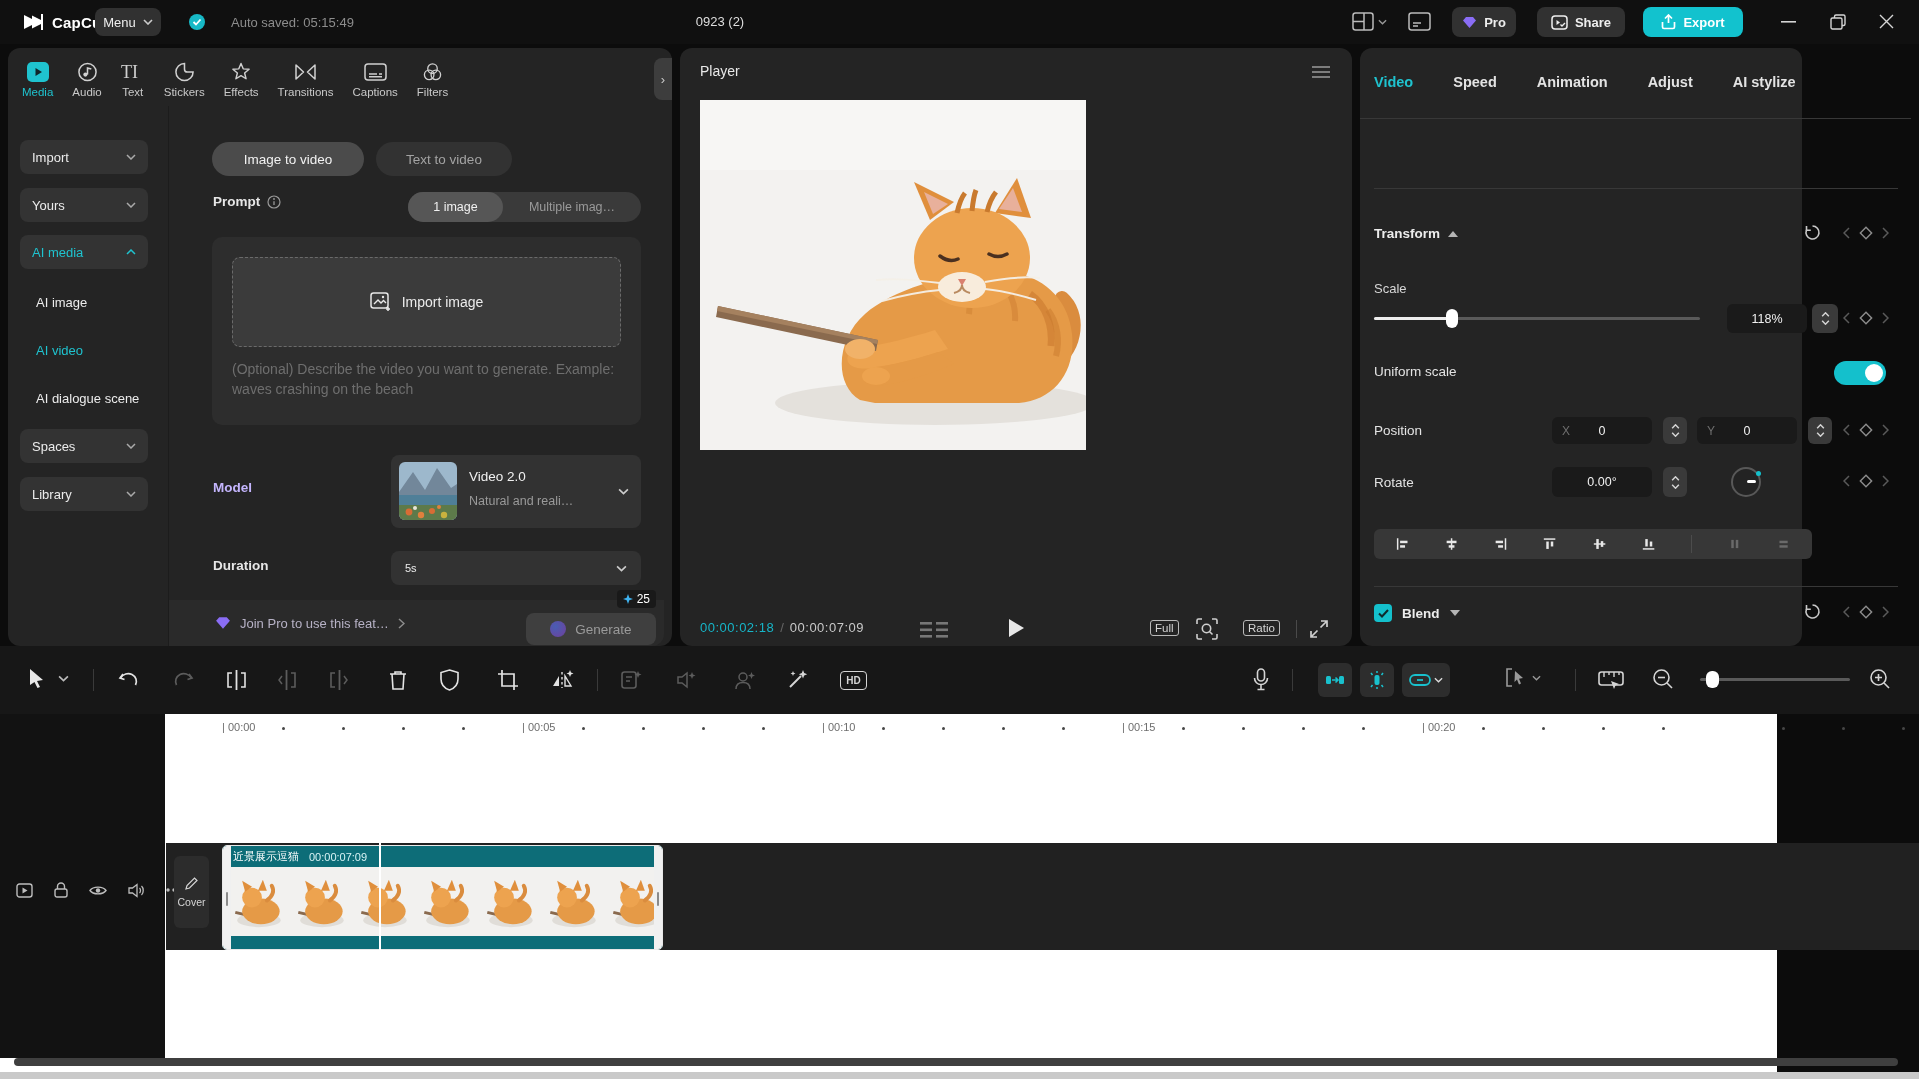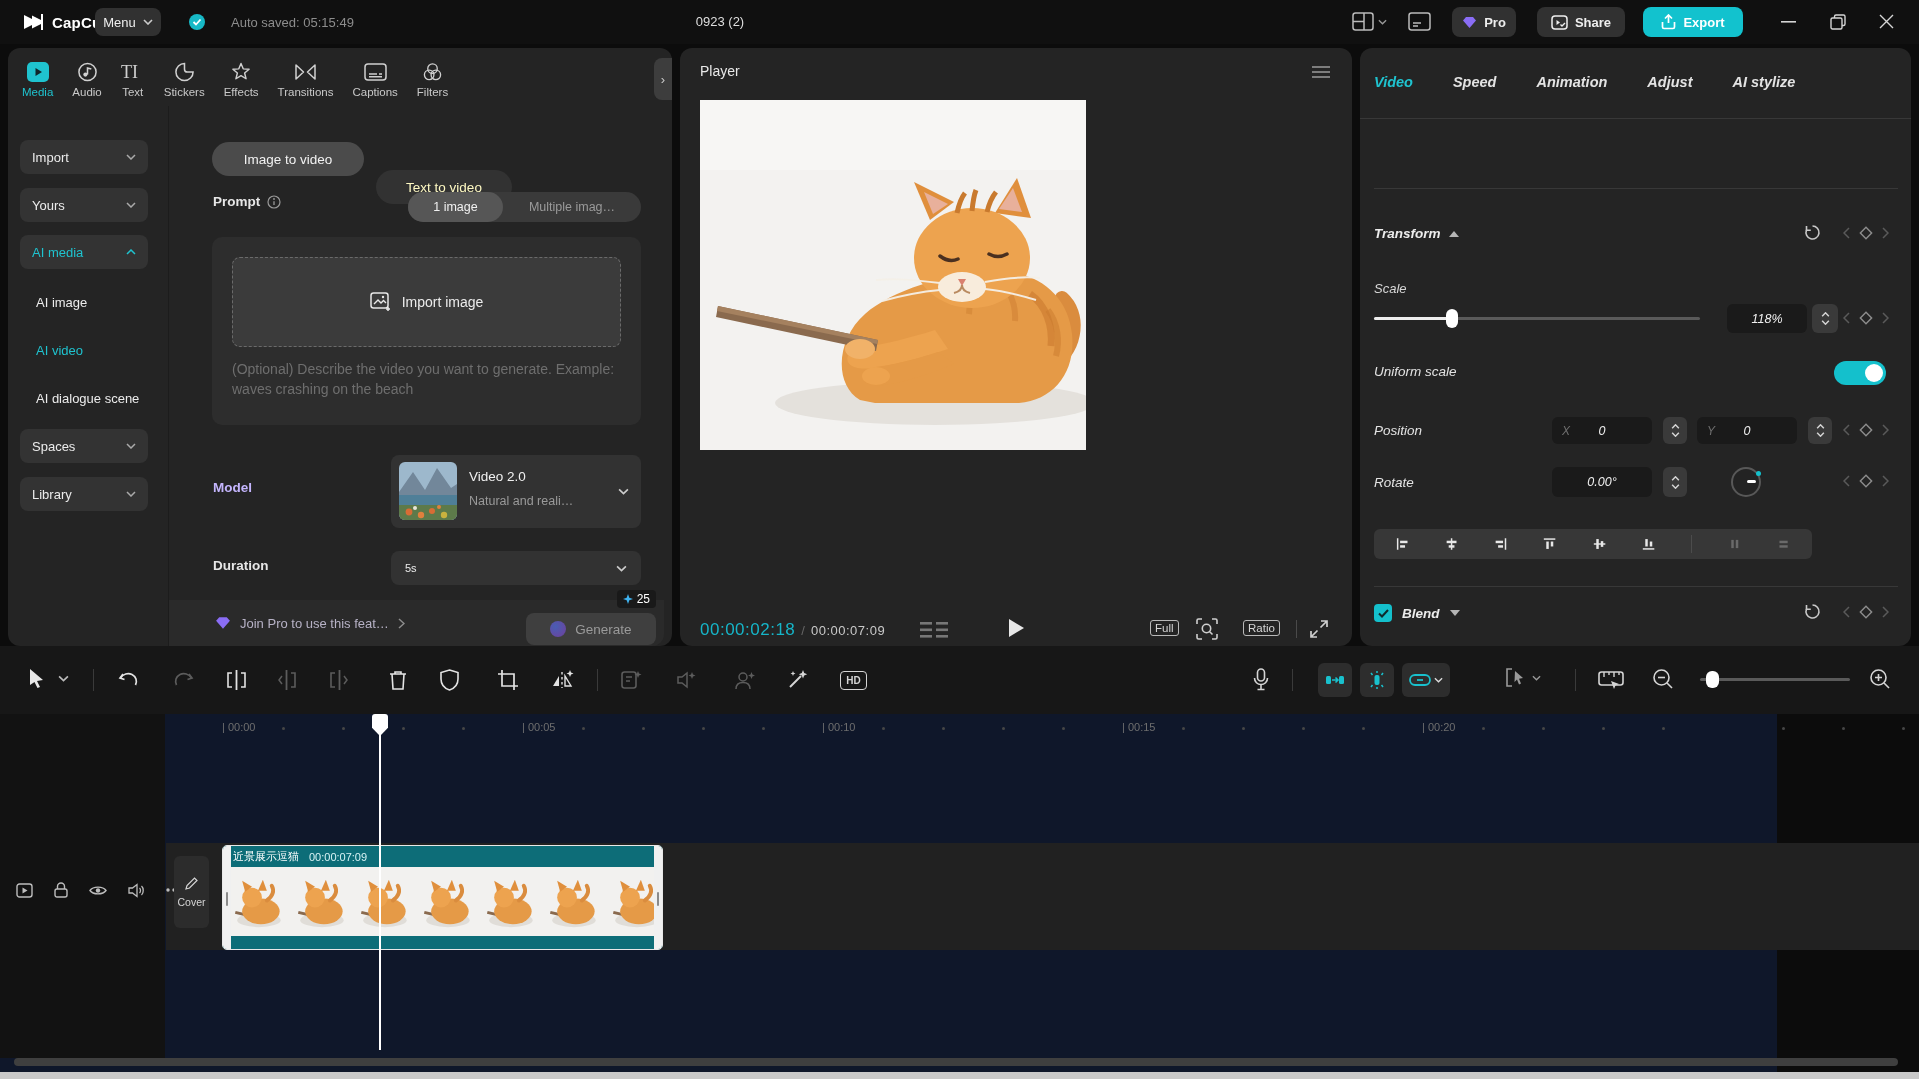--- a/index.html
+++ b/index.html
@@ -17,21 +17,21 @@
   .export-btn { background:#12c2ce; color:#fff; font-weight:bold; }
   
   .panel { background:#242424; border-radius:12px; }
   
   .mtab { display:flex; flex-direction:column; align-items:center; gap:4px; font-size:11.5px; color:#c9c9c9; cursor:pointer; }
   .mtab.active { color:#1fc3cf; }
   .side-btn { width:128px; height:34px; background:#333; border-radius:8px; display:flex; align-items:center; justify-content:space-between; padding:0 12px; font-size:13px; color:#ececec; }
   .side-item { font-size:13px; color:#ececec; padding-left:16px; display:flex; align-items:center; height:34px; }
   .teal { color:#1fc3cf !important; }
   .pill { border-radius:17px; font-size:13.5px; display:flex; align-items:center; justify-content:center; height:34px; }
-  .dim { color:#fef9c3;margin-top:28px; }
+  .dim { color:#a3a3a3; }
   .chip { font-size:13.5px; color:#c4c4c4; display:flex; align-items:center; justify-content:center; height:34px; border-radius:8px; }
   .chip.active { background:#3f3f3f; color:#f2f2f2; }
   .ptab { font-size:14.5px; font-weight:bold; color:#e3e3e3; }
   .ptab.active { color:#1fc3cf; }
   .prop-label { font-size:13px; color:#d6d6d6; }
   .valbox { background:#1a1a1a; border-radius:6px; color:#f0f0f0; font-size:12.5px; display:flex; align-items:center; justify-content:center; }
   .stepper { background:#3a3a3a; border-radius:6px; display:flex; flex-direction:column; align-items:center; justify-content:center; gap:3px; }
   .kf { display:flex; align-items:center; gap:9px; }
   .divline { background:#383838; height:1px; }
   .toolbtn-teal { width:34px; height:34px; background:#2d2d2d; border-radius:6px; display:flex; align-items:center; justify-content:center; }
@@ -357,21 +357,21 @@
         <g stroke="#f5f0e8" stroke-width="2" opacity=".95">
           <path d="M240 183 C215 180 196 178 176 180" fill="none"></path>
           <path d="M240 190 C218 192 200 196 182 201" fill="none"></path>
           <path d="M285 182 C306 178 322 176 340 178" fill="none"></path>
           <path d="M285 189 C305 191 320 195 336 200" fill="none"></path>
         </g>
       </svg>
     </div>
 
     <div class="r flex" style="left:20px;top:572px;gap:6px;">
-      <span style="font-size:17px;color:#16b5c8;letter-spacing:.5px;">00:00:02:18</span>
+      <span style="font-size:13px;color:#16b5c8;letter-spacing:.5px;">00:00:02:18</span>
       <span style="font-size:13px;color:#666;">/</span>
       <span style="font-size:13px;color:#c9c9c9;letter-spacing:.5px;">00:00:07:09</span>
     </div>
     <svg class="r" style="left:240px;top:574px;" width="30" height="16" viewBox="0 0 30 16">
         <g fill="#777">
           <rect width="12" height="2.6"></rect>
           <rect y="6.5" width="12" height="2.6"></rect>
           <rect y="13" width="12" height="2.6"></rect>
           <rect x="16" width="12" height="2.6"></rect>
           <rect x="16" y="6.5" width="12" height="2.6"></rect>
@@ -392,21 +392,21 @@
     <div class="r" style="left:563px;top:572px;border:1.4px solid #b9b9b9;border-radius:3px;padding:1px 4px;font-size:11.5px;color:#d5d5d5;"><span>Ratio</span></div>
     <div class="r" style="left:616px;top:572px;width:1px;height:18px;background:#4a4a4a;"></div>
     <svg class="r" style="left:629px;top:571px;" width="20" height="20" viewBox="0 0 20 20">
         <g stroke="#cfcfcf" stroke-width="1.7" fill="none">
           <path d="M12 2 H18 V8 M18 2 L11.5 8.5"></path>
           <path d="M8 18 H2 V12 M2 18 L8.5 11.5"></path>
         </g>
       </svg>
   </div>
 
-  <div class="r panel" style="left:1360px;top:48px;width:551px;height:598px;font-style:italic;">
+  <div class="r panel" style="left:1360px;top:48px;width:442px;height:598px;">
     <div class="r flex" style="left:14px;top:26px;gap:40px;">
       <span class="ptab active">Video</span>
       <span class="ptab">Speed</span>
       <span class="ptab">Animation</span>
       <span class="ptab">Adjust</span>
       <span class="ptab">AI stylize</span>
     </div>
     <div class="r divline" style="left:0;top:70px;width:551px;"></div>
 
     <div class="r divline" style="left:14px;top:140px;width:524px;"></div>
@@ -721,21 +721,21 @@
       </svg>
     <div class="r" style="left:1700px;top:32px;width:150px;height:3px;background:#5a5a5a;border-radius:2px;"></div>
     <div class="r" style="left:1706px;top:25px;width:13px;height:17px;background:#fff;border-radius:6px;"></div>
     <svg class="r" style="left:1869px;top:22px;" width="22" height="22" viewBox="0 0 22 22">
         <circle cx="9.5" cy="9.5" r="7.5" stroke="#d5d5d5" stroke-width="1.6" fill="none"></circle>
         <path d="M6 9.5 H13 M9.5 6 V13" stroke="#d5d5d5" stroke-width="1.6"></path>
         <path d="M15 15 L20 20" stroke="#d5d5d5" stroke-width="1.6"></path>
       </svg>
   </div>
 
-  <div class="r" style="left:0;top:714px;width:1777px;height:365px;background:#0f172a;">
+  <div class="r" style="left:0;top:714px;width:1777px;height:365px;background:#ffffff;">
     <div class="r" style="left:0;top:0;width:165px;height:344px;background:#121212;"></div>
     <div class="r" style="left:166px;top:129px;width:1753px;height:107px;background:#212121;"></div>
 
     <div class="r" style="left:0;top:0;width:1919px;height:28px;" id="ruler">
         <span class="ruler-label" style="left: 222px; top: 7px;">| 00:00</span>
         <span class="ruler-label" style="left: 522px; top: 7px;">| 00:05</span>
         <span class="ruler-label" style="left: 822px; top: 7px;">| 00:10</span>
         <span class="ruler-label" style="left: 1122px; top: 7px;">| 00:15</span>
         <span class="ruler-label" style="left: 1422px; top: 7px;">| 00:20</span>
         <span class="ruler-dot" style="left: 282px; top: 13px;"></span>

